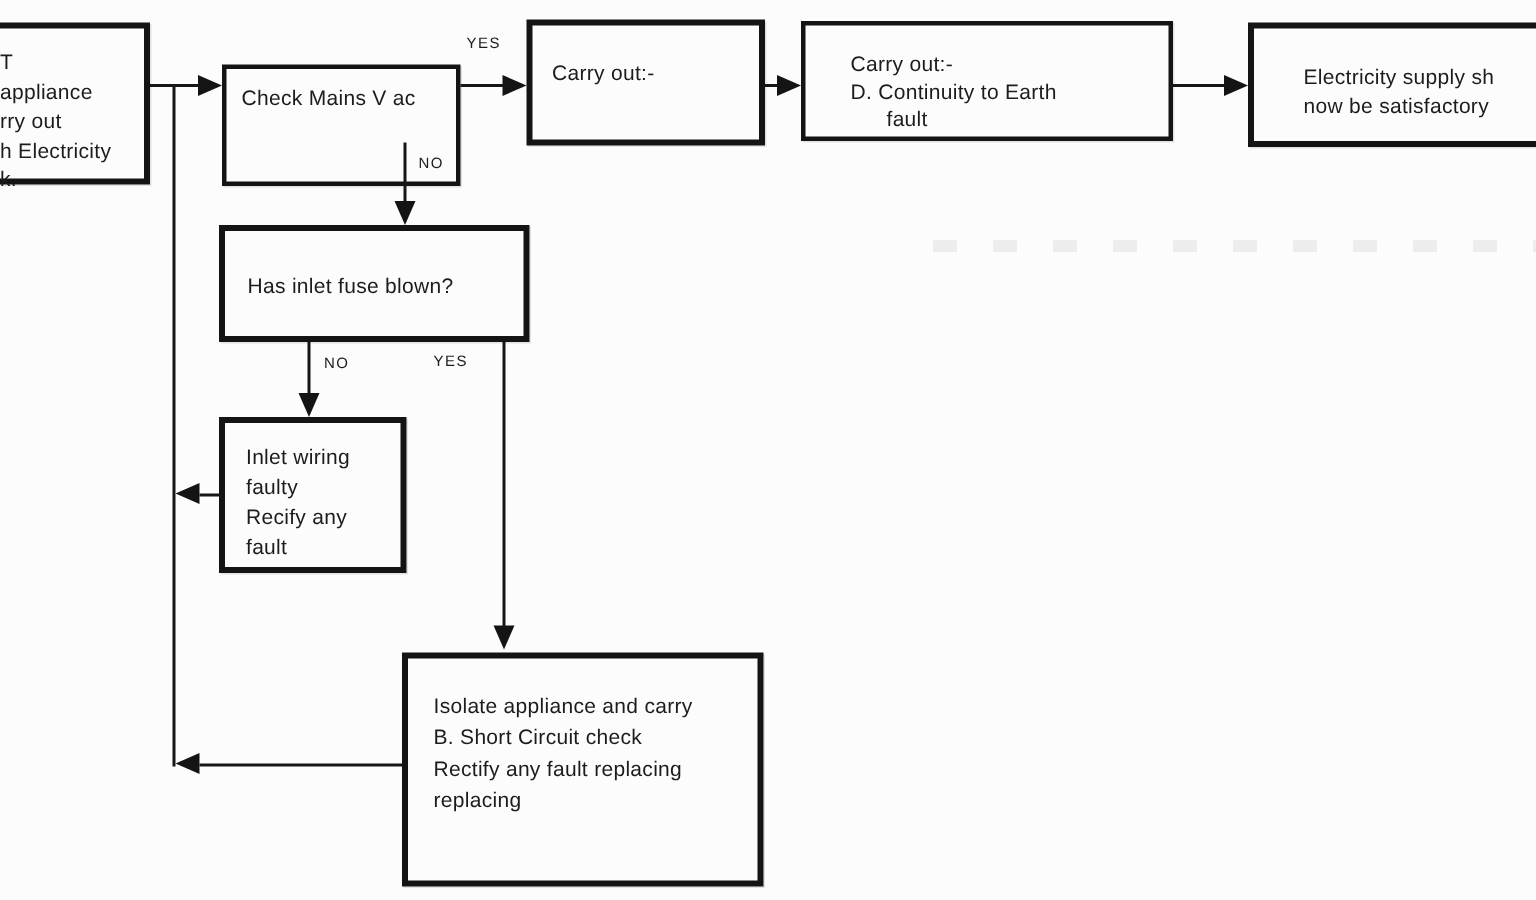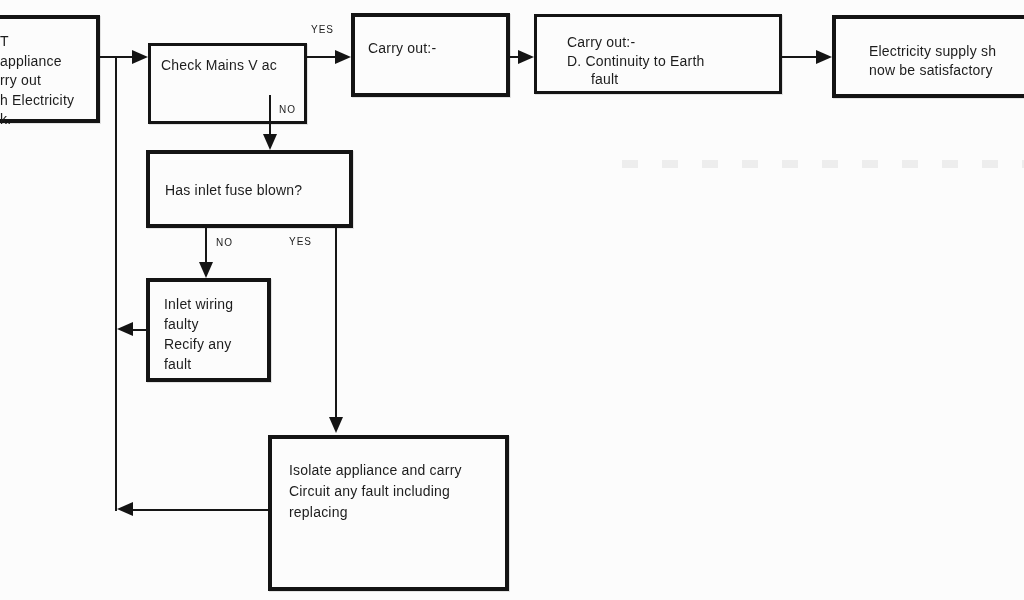--- a/index.html
+++ b/index.html
@@ -109,21 +109,22 @@
 
   <div class="box" style="left:146px; top:278px; width:125px; height:104px; padding:12px 2px 0 14px;">
     <span class="ln">Inlet wiring</span>
     <span class="ln">faulty</span>
     <span class="ln">Recify any</span>
     <span class="ln">fault</span>
   </div>
 
   <div class="box" style="left:268px; top:407px; width:241px; height:156px; padding:21px 2px 0 17px; line-height:21px;margin-top:28px;">
     <span class="ln">Isolate appliance and carry</span>
-    <span class="ln">Circuit any fault including</span>
+    <span class="ln">B. Short Circuit check</span>
+    <span class="ln">Rectify any fault replacing</span>
     <span class="ln">replacing</span>
   </div>
 
   <div class="hline" style="left:100px; top:56px; width:36px;"></div>
   <div class="arr arr-right" style="left:132px; top:50px;"></div>
 
   <div class="vline" style="left:115px; top:56px; height:455px;"></div>
 
   <div class="hline" style="left:307px; top:56px; width:30px;"></div>
   <div class="arr arr-right" style="left:335px; top:50px;"></div>

